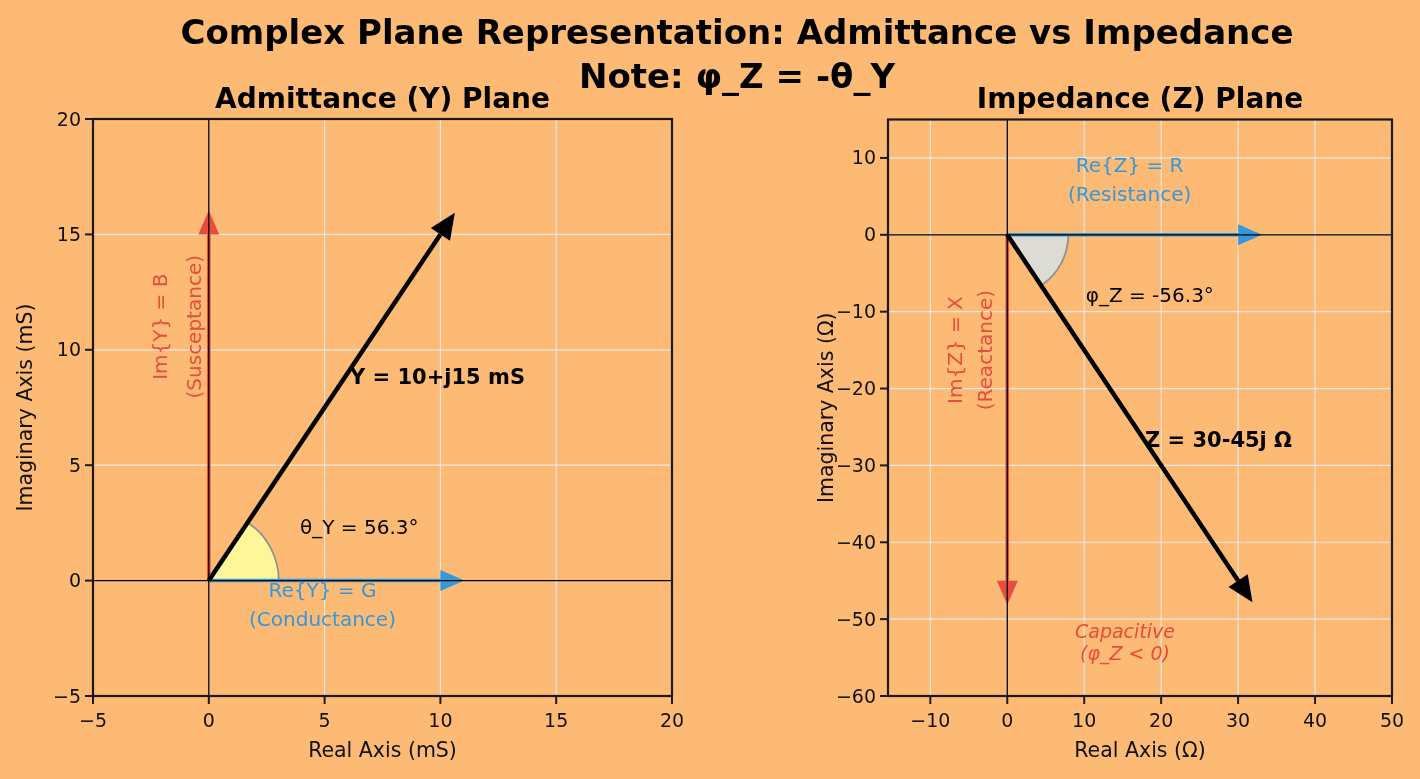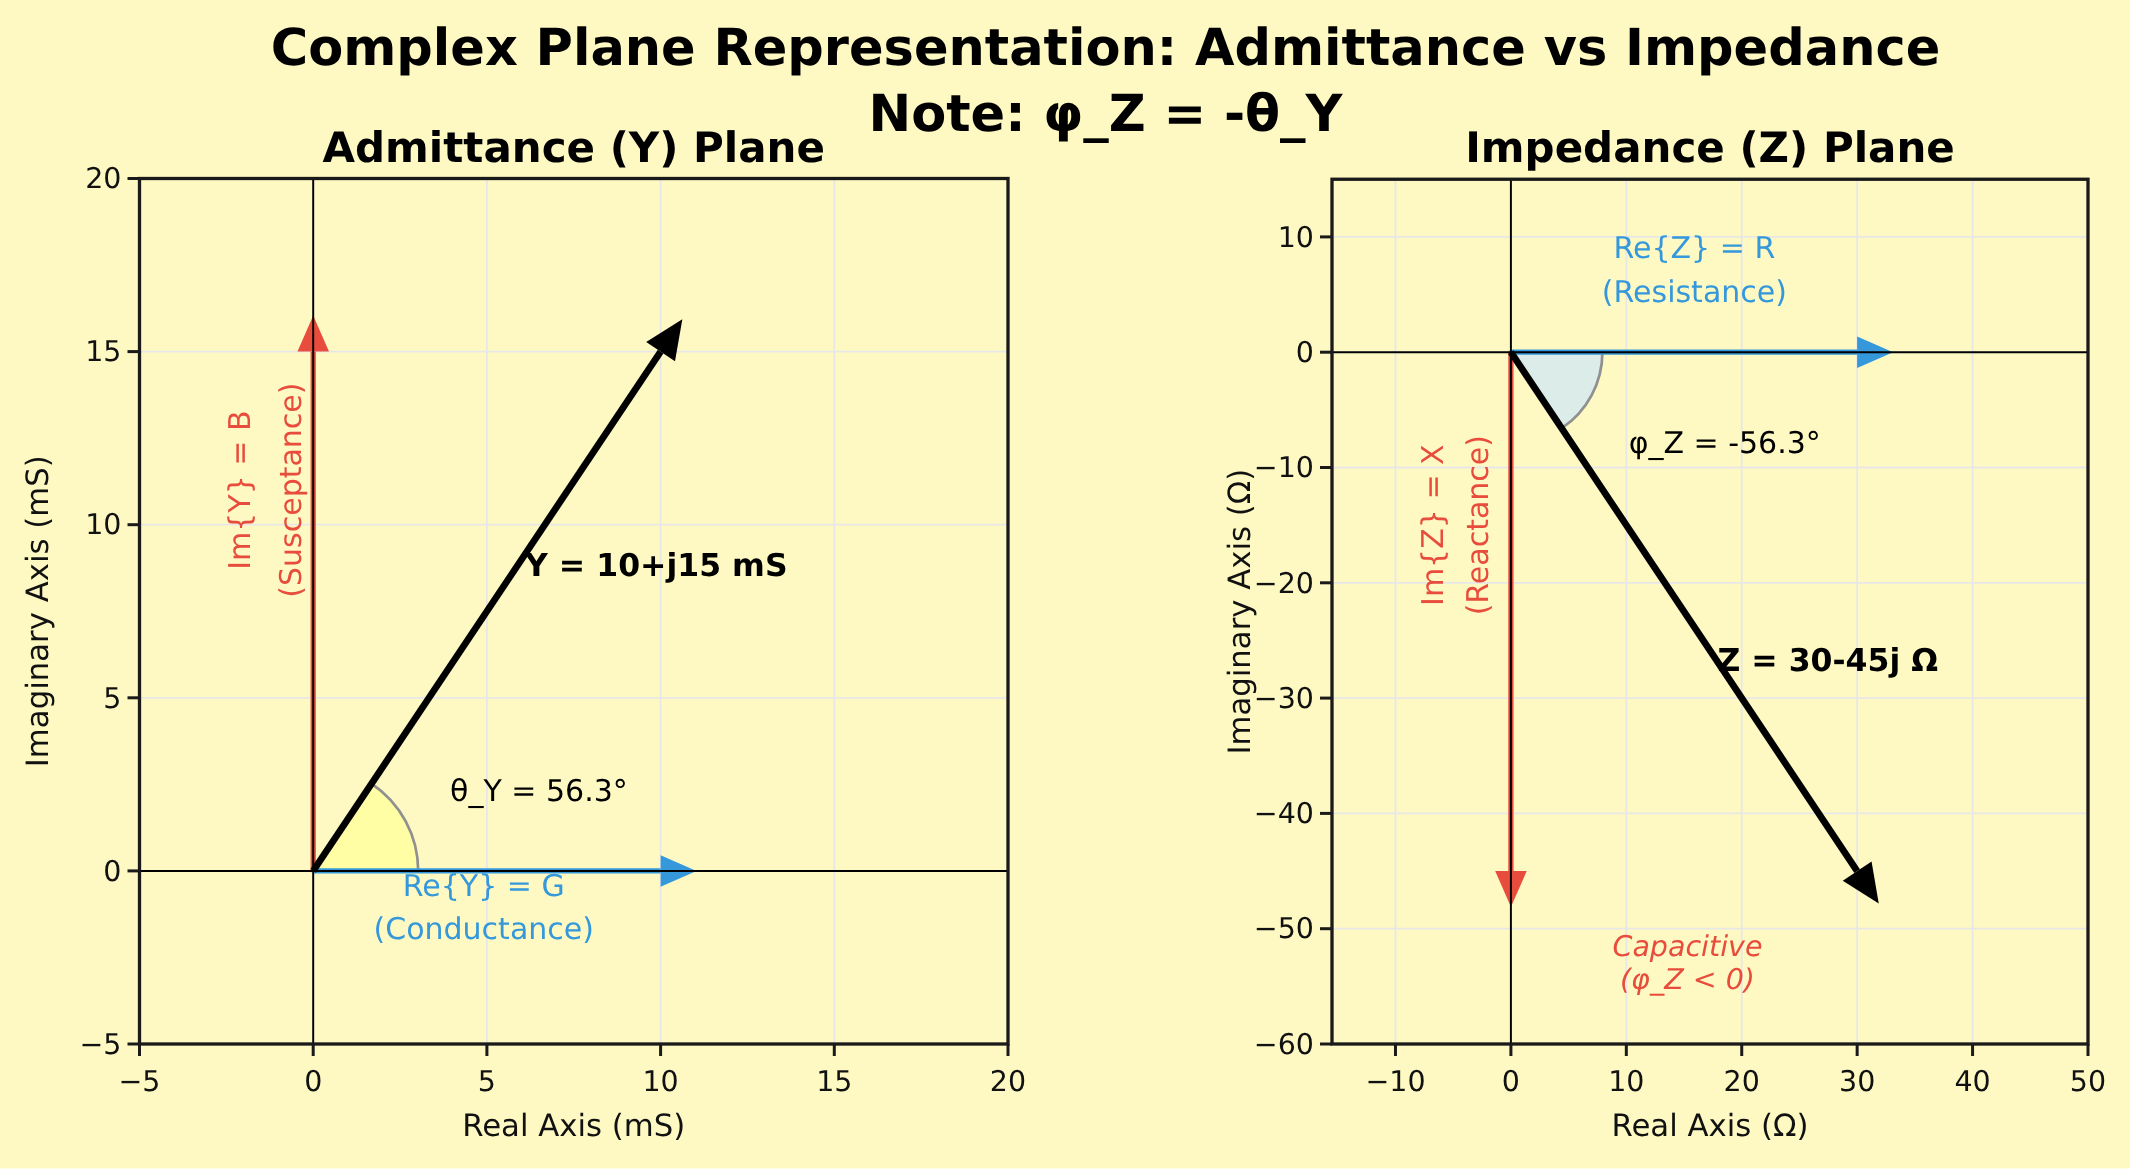--- a/index.html
+++ b/index.html
@@ -1,16 +1,16 @@
 <!DOCTYPE html>
 <html><head>
 <meta charset="utf-8">
 <style>
   html,body{margin:0;padding:0;background:#fff;overflow:hidden;}
-  .fig{position:relative;width:1420px;height:779px;background:#fef9c3;
+  .fig{position:relative;width:1420px;height:779px;background:#fdba74;
        font-family:"DejaVu Sans", sans-serif;}
   .suptitle{position:absolute;top:12px;left:0;width:1474px;text-align:center;
             font-size:34px;font-weight:bold;color:#000;}
   .suptitle2{position:absolute;top:56px;left:0;width:1474px;text-align:center;
              font-size:34px;font-weight:bold;color:#000;}
   svg text{font-family:"DejaVu Sans", sans-serif;}
 </style>
 </head>
 <body>
 

